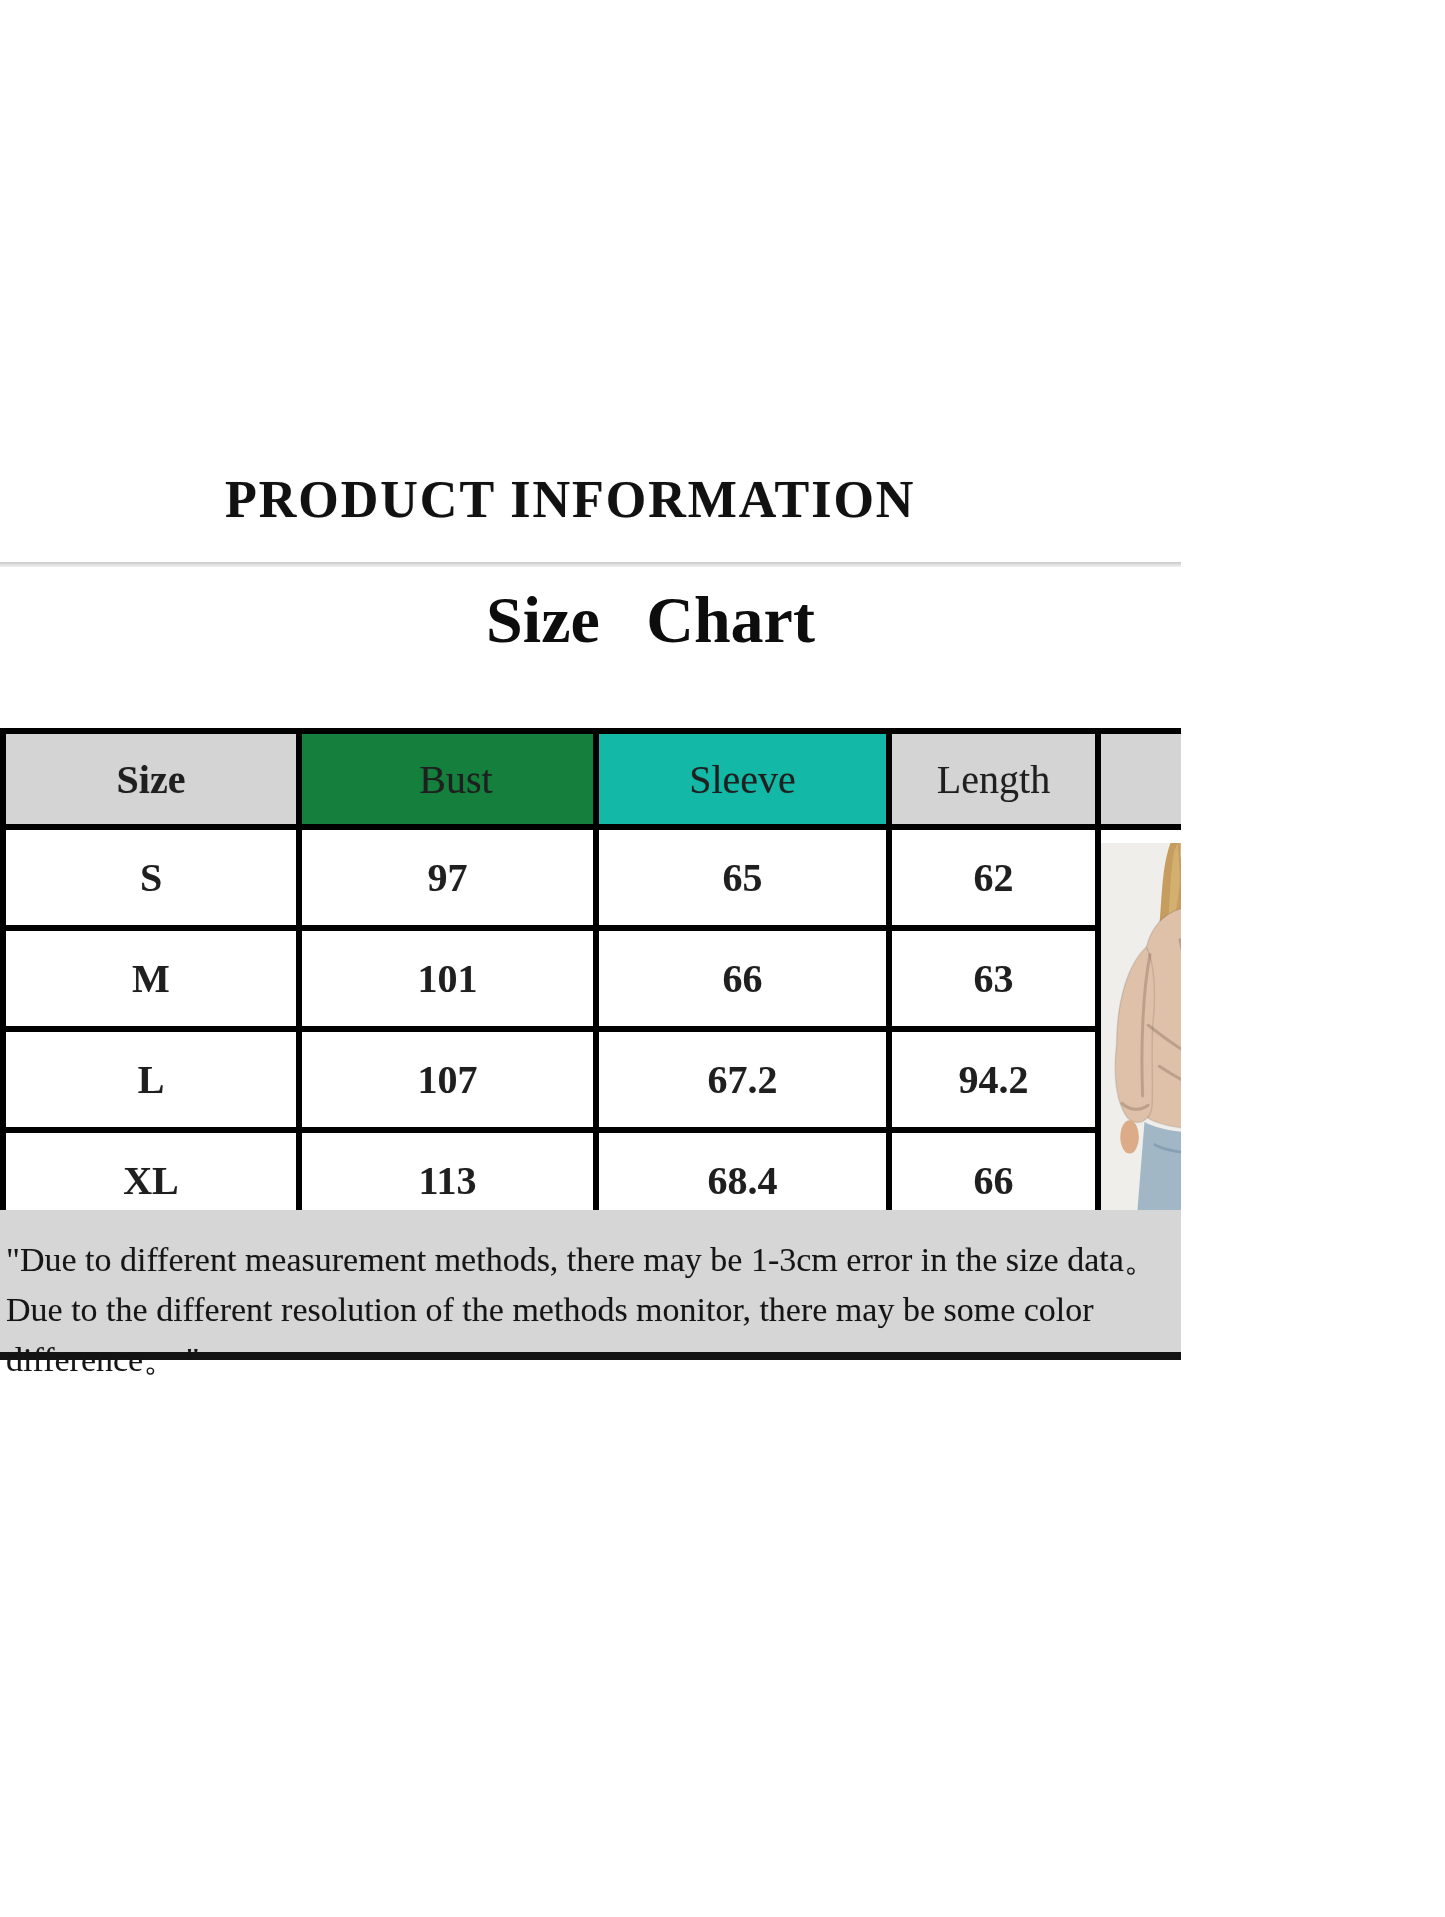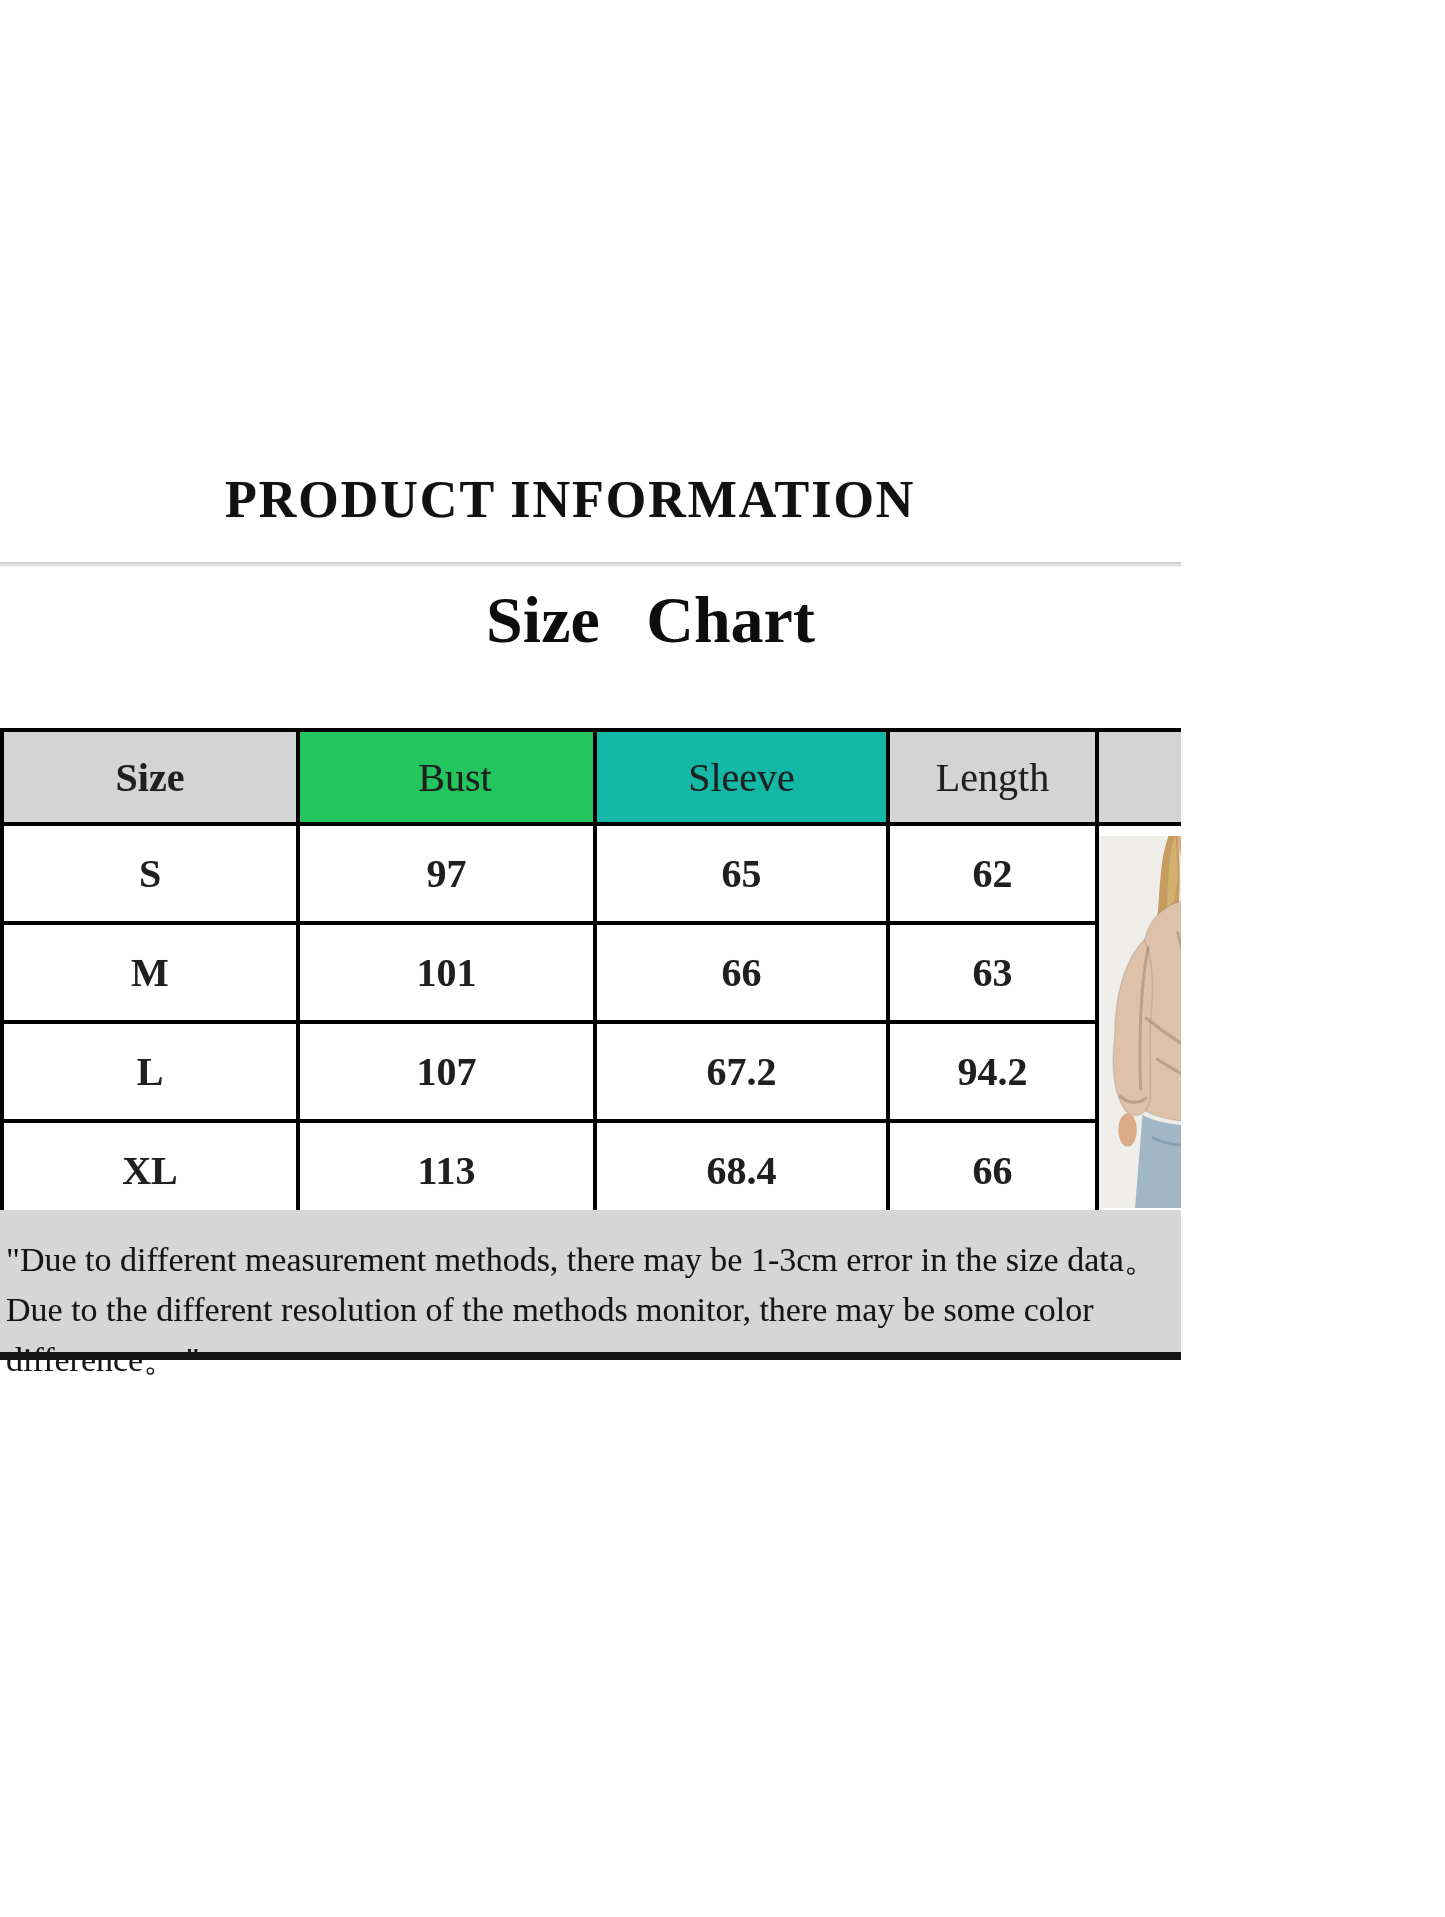--- a/index.html
+++ b/index.html
@@ -27,21 +27,21 @@
     position:absolute;left:0;top:728px;width:1445px;
     border-collapse:collapse;table-layout:fixed;
     border:2px solid #1b1b1b;border-top-width:3px;border-bottom:6px solid #141414;
   }
   table.size-chart col.c0{width:296px}
   table.size-chart col.c1{width:297px}
   table.size-chart col.c2{width:293px}
   table.size-chart col.c3{width:209px}
   table.size-chart col.c4{width:350px}
   table.size-chart th,table.size-chart td{
-    border:4px solid #000000;text-align:center;vertical-align:middle;
+    border:6px solid #000000;text-align:center;vertical-align:middle;
     padding:0;color:#1f1f1f;
   }
   table.size-chart th{
     height:90px;background:#d4d4d4;font-size:40px;font-weight:400;
     text-shadow:0 0 1px rgba(0,0,0,.25);
   }
   table.size-chart th.col-size{font-weight:700;}
   table.size-chart td{height:95px;font-size:40px;font-weight:700;background:#fff;
     text-shadow:0 0 1px rgba(0,0,0,.2);}
   td.photo-cell{padding:4px 0 4px 5px;vertical-align:top;background:#fff;}
@@ -126,21 +126,21 @@
     <colgroup>
       <col class="c0">
         <col class="c1">
         <col class="c2">
         <col class="c3">
         <col class="c4">
     </colgroup>
     <thead>
       <tr>
         <th class="col-size" style="background: rgb(212, 212, 212);">Size</th>
-        <th style="background: #22c55e; padding-left: 17px;">Bust</th>
+        <th style="background: #15803d; padding-left: 17px;">Bust</th>
         <th style="background: #14b8a6;">Sleeve</th>
         <th style="background: rgb(212, 212, 212);">Length</th>
         <th style="background: rgb(212, 212, 212);">GS81252#</th>
       </tr>
     </thead>
     <tbody>
       <tr>
         <td>S</td>
         <td>97</td>
         <td>65</td>

